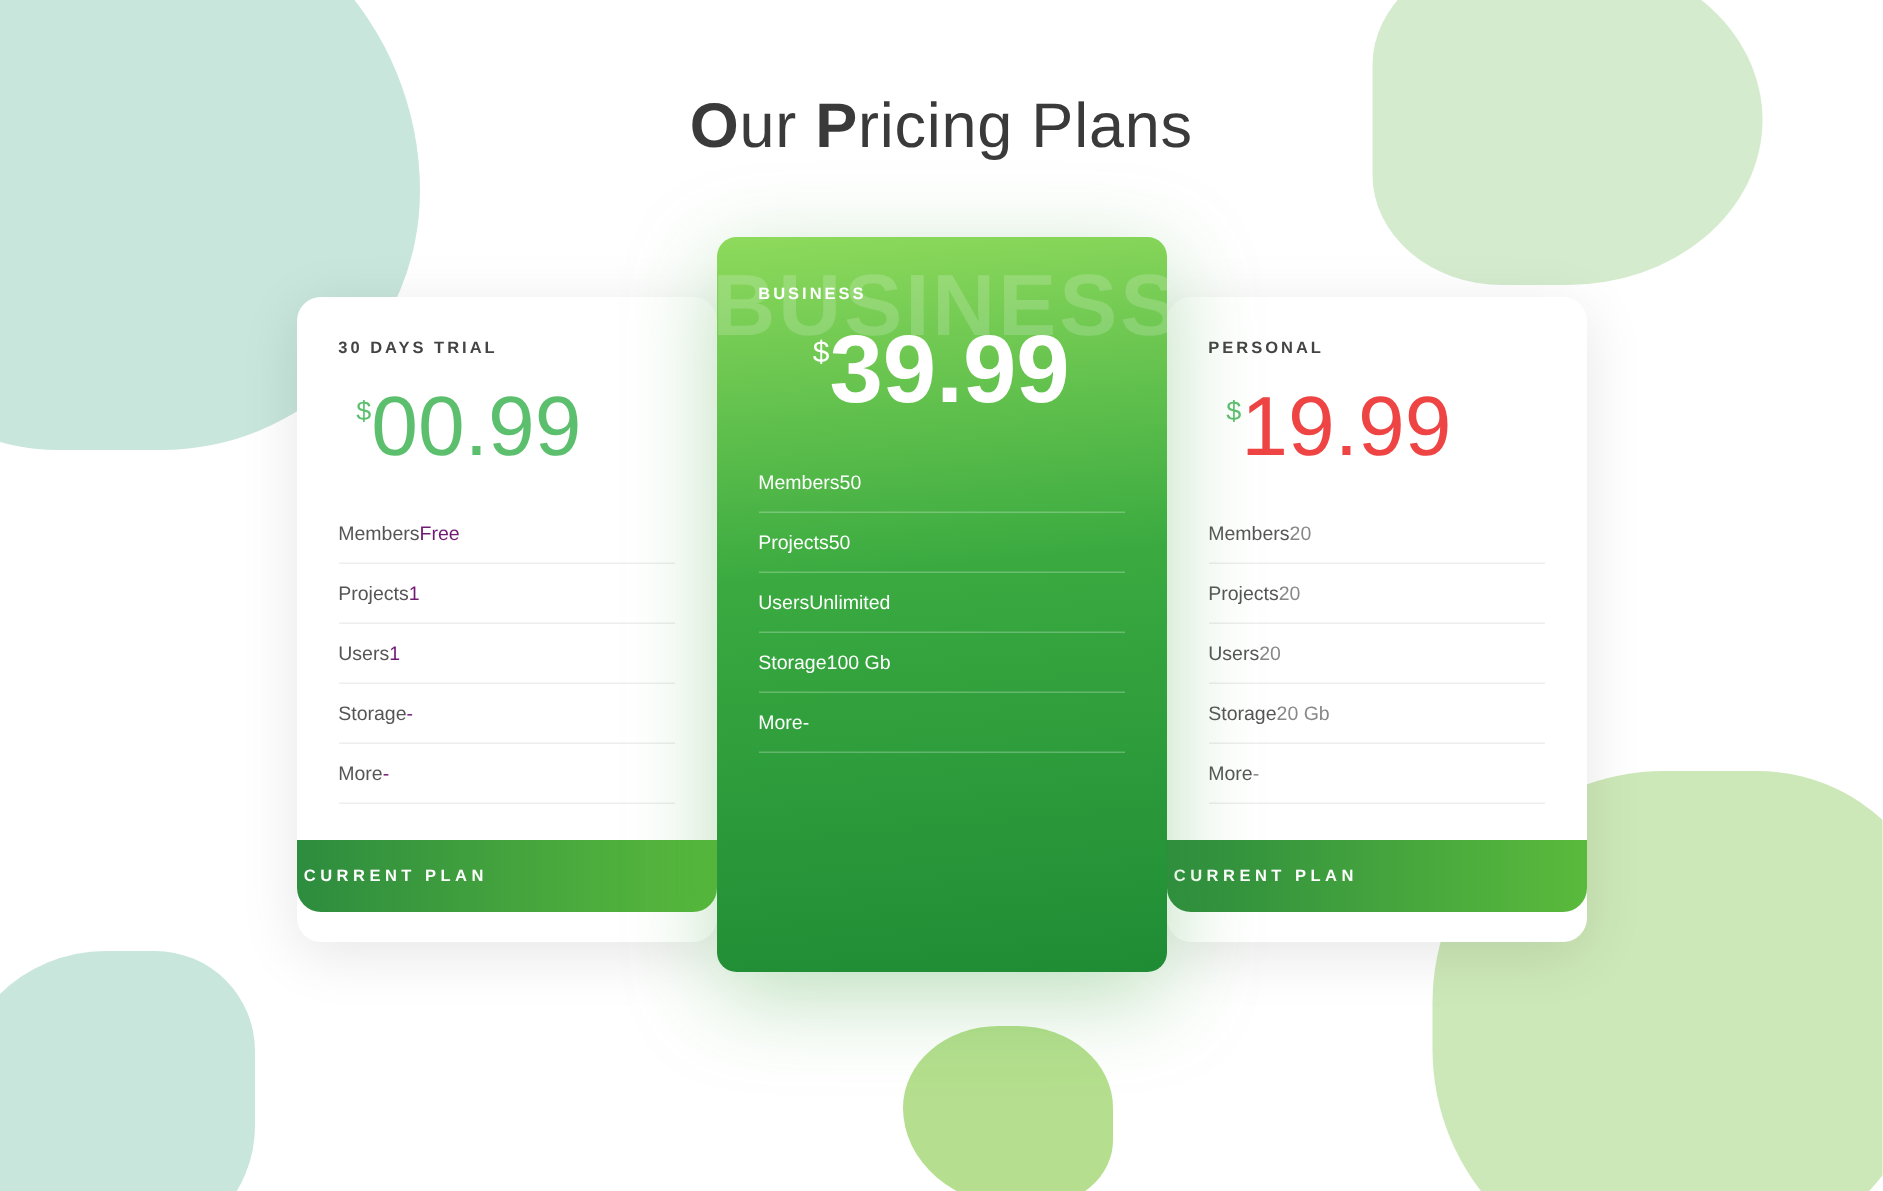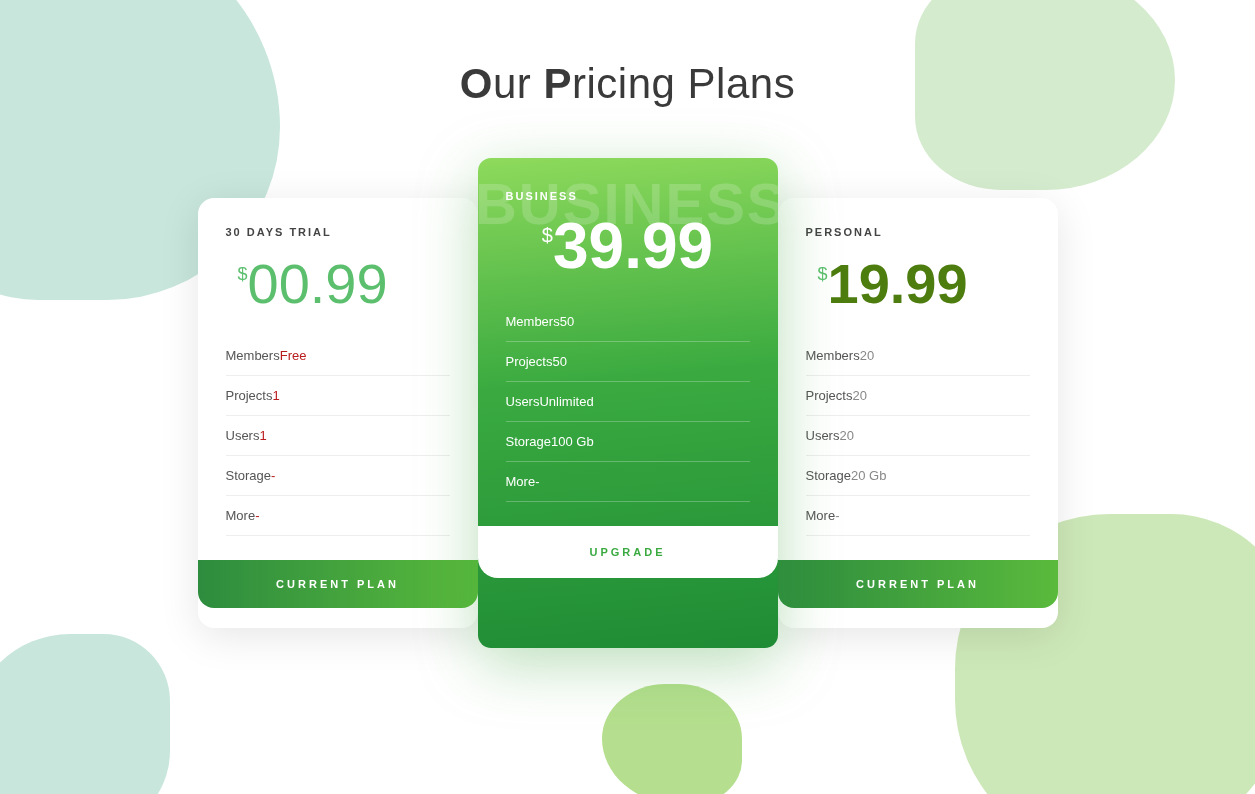--- a/index.html
+++ b/index.html
@@ -225,22 +225,22 @@
       z-index: 1;
     }
     .card-personal .price-dollar {
       font-size: 18px;
       color: #5cbf6e;
       margin-top: 8px;
       font-weight: 400;
     }
     .card-personal .price-main {
       font-size: 56px;
-      color: #4d7c0f;
-      font-weight: 700;
+      color: #ef4444;
+      font-weight: 400;
       line-height: 1;
     }
 
     
     .feature-table {
       width: 100%;
       position: relative;
       z-index: 1;
     }
     .feature-row {
@@ -251,21 +251,21 @@
       border-bottom: 1px solid rgba(0,0,0,0.07);
       font-size: 13px;
     }
     .feature-row:last-child { border-bottom: none; }
 
     
     .card-trial .feature-row {
       color: #555;
       border-bottom: 1px solid #eee;
     }
-    .card-trial .feature-val { color: #b91c1c; font-weight: 500; }
+    .card-trial .feature-val { color: #701a75; font-weight: 500; }
 
     
     .card-business .feature-row {
       color: #fff;
       border-bottom: 1px solid rgba(255,255,255,0.25);
     }
     .card-business .feature-val { color: #fff; font-weight: 500; }
 
     
     .card-personal .feature-row {
@@ -273,27 +273,27 @@
       border-bottom: 1px solid #eee;
     }
     .card-personal .feature-val { color: #888; font-weight: 500; }
 
     
     .btn-current-plan {
       display: block;
       width: calc(100% + 56px);
       margin-left: -28px;
       margin-top: 24px;
-      padding: 18px 16px;
+      padding: 18px 5px;
       background: linear-gradient(90deg, #2d8c3e 0%, #5aba3c 100%);
       color: #fff;
       font-size: 11px;
       font-weight: 700;
       letter-spacing: 3px;
-      text-align: center;
+      text-align: left;
       border: none;
       border-radius: 0 0 16px 16px;
       cursor: pointer;
       position: relative;
       z-index: 1;
     }
 
     .btn-upgrade {
       display: block;
       width: calc(100% + 56px);
@@ -383,21 +383,20 @@
         </div>
         <div class="feature-row">
           <span>Storage</span>
           <span class="feature-val">100 Gb</span>
         </div>
         <div class="feature-row">
           <span>More</span>
           <span class="feature-val">-</span>
         </div>
       </div>
-      <button class="btn-upgrade">UPGRADE</button>
     </div>
 
     <div class="card-personal">
       <div class="plan-label">PERSONAL</div>
       <div class="plan-price">
         <span class="price-dollar">$</span>
         <span class="price-main">19.99</span>
       </div>
       <div class="feature-table">
         <div class="feature-row">

